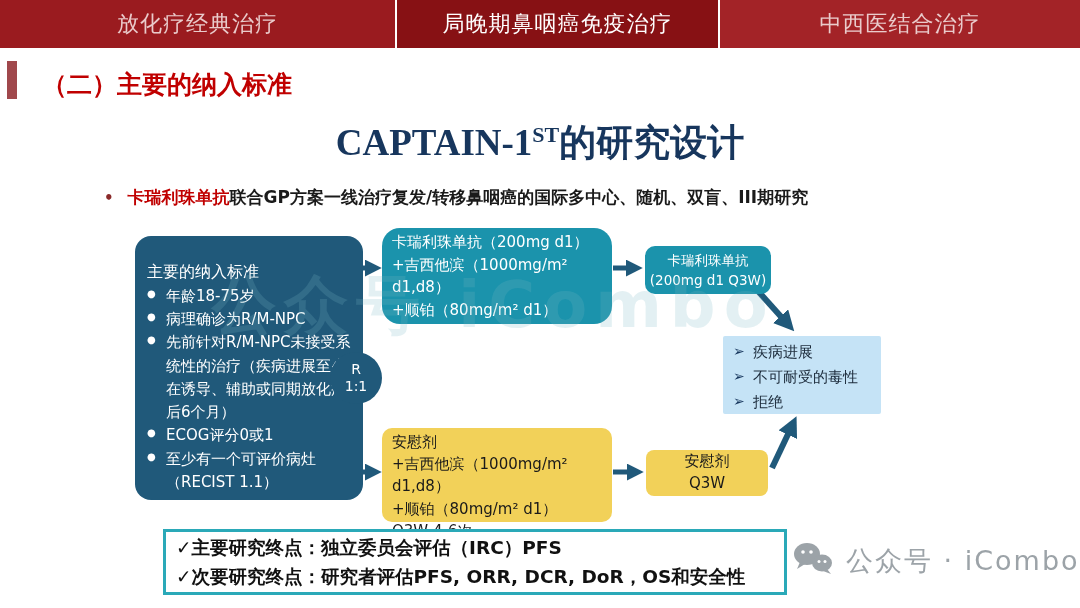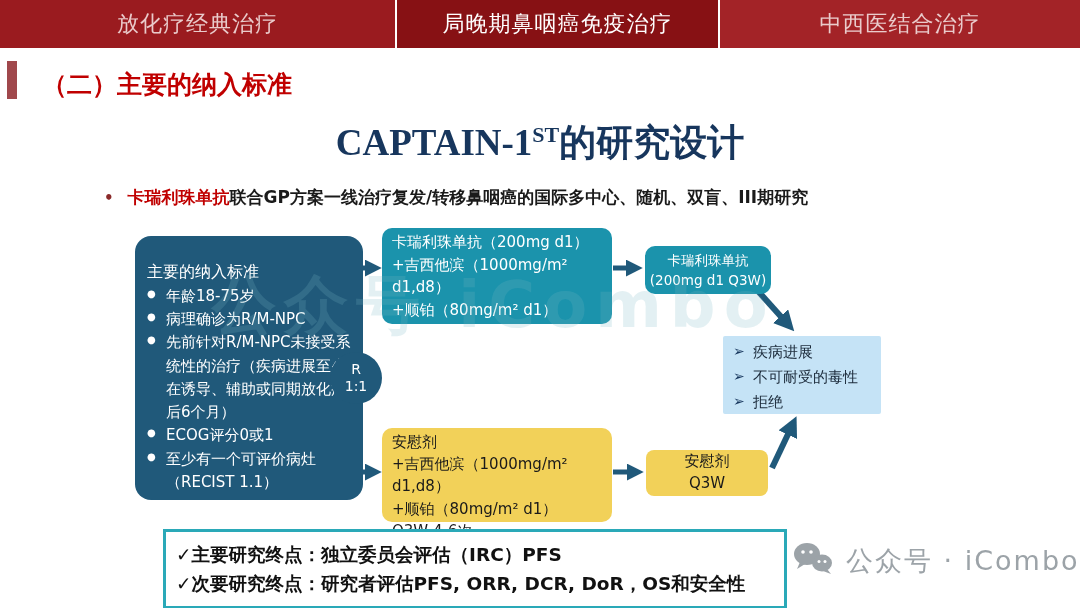--- a/index.html
+++ b/index.html
@@ -45,37 +45,37 @@
   .inclusion .box-title{font-size:16px;}
   .inclusion ul{list-style:none;}
   .inclusion li{position:relative;padding-left:19px;}
   .inclusion li::before{content:"●";position:absolute;left:0;top:1px;font-size:10px;}
 
   .rand-circle{position:absolute;left:330px;top:352px;width:52px;height:52px;border-radius:50%;
                background:var(--deep-blue);color:#fff;display:flex;flex-direction:column;align-items:center;
                justify-content:center;font-size:14px;line-height:1.25;z-index:2;}
 
   .arm1{left:382px;top:228px;width:230px;height:96px;background:var(--teal);color:#fff;
-        font-size:15px;line-height:1.5;padding:3px 8px 0 10px;}
+        font-size:15px;line-height:1.5;padding:3px 8px 0 10px;border-radius:18px;}
   .arm2{left:382px;top:428px;width:230px;height:94px;background:var(--yellow);color:#1a1a1a;
         font-size:15px;line-height:1.48;padding:3px 8px 0 10px;}
   .arm1-maint{left:645px;top:246px;width:126px;height:48px;background:var(--teal);color:#fff;
               display:flex;flex-direction:column;align-items:center;justify-content:center;
               font-size:13.5px;line-height:1.5;}
   .arm2-maint{left:646px;top:450px;width:122px;height:46px;background:var(--yellow);color:#1a1a1a;border-radius:8px;
               display:flex;flex-direction:column;align-items:center;justify-content:center;
               font-size:15px;line-height:1.45;}
 
   .off-treatment{left:723px;top:336px;width:158px;height:78px;background:var(--light-blue);border-radius:2px;
                  color:#1b2a3a;font-size:15px;line-height:1.65;padding:4px 6px 16px 8px;}
   .off-treatment ul{list-style:none;}
   .off-treatment li{position:relative;padding-left:22px;}
   .off-treatment li::before{content:"➢";position:absolute;left:2px;top:0;color:#17375e;font-size:14px;}
 
-  .endpoints{position:absolute;left:163px;top:529px;width:624px;height:80px;background:#fff;
+  .endpoints{position:absolute;left:163px;top:529px;width:624px;height:66px;background:#fff;
              border:3px solid var(--endpoint-teal);z-index:2;padding:1px 10px;
              display:flex;flex-direction:column;justify-content:center;}
   .endpoints div{font-size:18.5px;font-weight:600;color:#111;line-height:29px;white-space:nowrap;}
 
   .connectors{position:absolute;left:0;top:0;z-index:1;}
 
   .footer-logo{position:absolute;left:792px;top:541px;display:flex;align-items:center;gap:12px;z-index:2;}
   .footer-logo .brand{font-size:27px;color:var(--logo-gray);letter-spacing:2px;}
 </style>
 </head>

